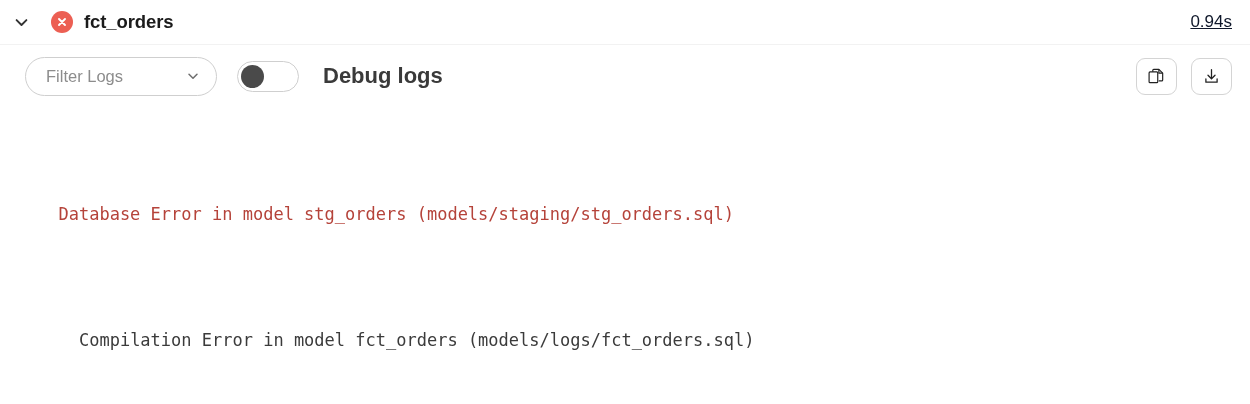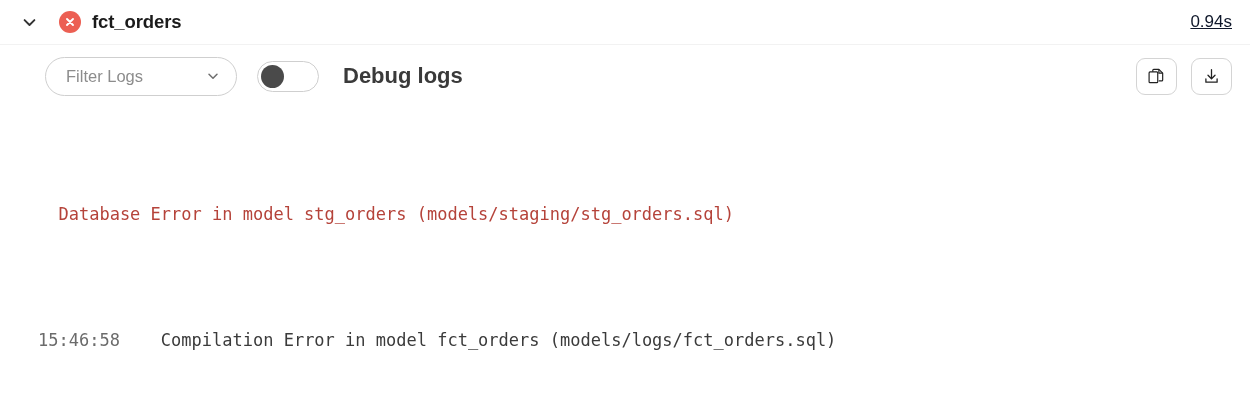--- a/index.html
+++ b/index.html
@@ -20,21 +20,21 @@
     flex-direction: column;
     background: #ffffff;
   }
 
   
   .header {
     height: 45px;
     flex: 0 0 45px;
     display: flex;
     align-items: center;
-    padding: 0 18px 0 14px;
+    padding: 0 18px 0 6px;
     border-bottom: 1px solid #f2f2f2;
   }
 
   .chevron-btn {
     width: 30px;
     height: 30px;
     display: flex;
     align-items: center;
     justify-content: center;
     flex: 0 0 30px;
@@ -73,21 +73,20 @@
     text-decoration: underline;
   }
 
   
   .toolbar {
     height: 62px;
     flex: 0 0 62px;
     display: flex;
     align-items: center;
     padding: 0 18px 0 25px;
-    margin-left: 20px;
   }
 
   .filter-select {
     height: 39px;
     min-width: 192px;
     border: 1px solid #cfcfcf;
     border-radius: 20px;
     background: #ffffff;
     display: flex;
     align-items: center;
@@ -250,21 +249,20 @@
       </svg>
     </div>
   </div>
 
   <div class="log-body">
     <div class="log-scroll">
 
       <span class="log-line clipped">  Database Error in model stg_orders (models/staging/stg_orders.sql)</span>
 
       <div class="log-entry">
-        <span class="log-time">15:46:58</span>
         <span class="log-time">    </span>
         <span class="log-message">Compilation Error in model fct_orders (models/logs/fct_orders.sql)</span>
       </div>
 
       
       
       
 
       
 

